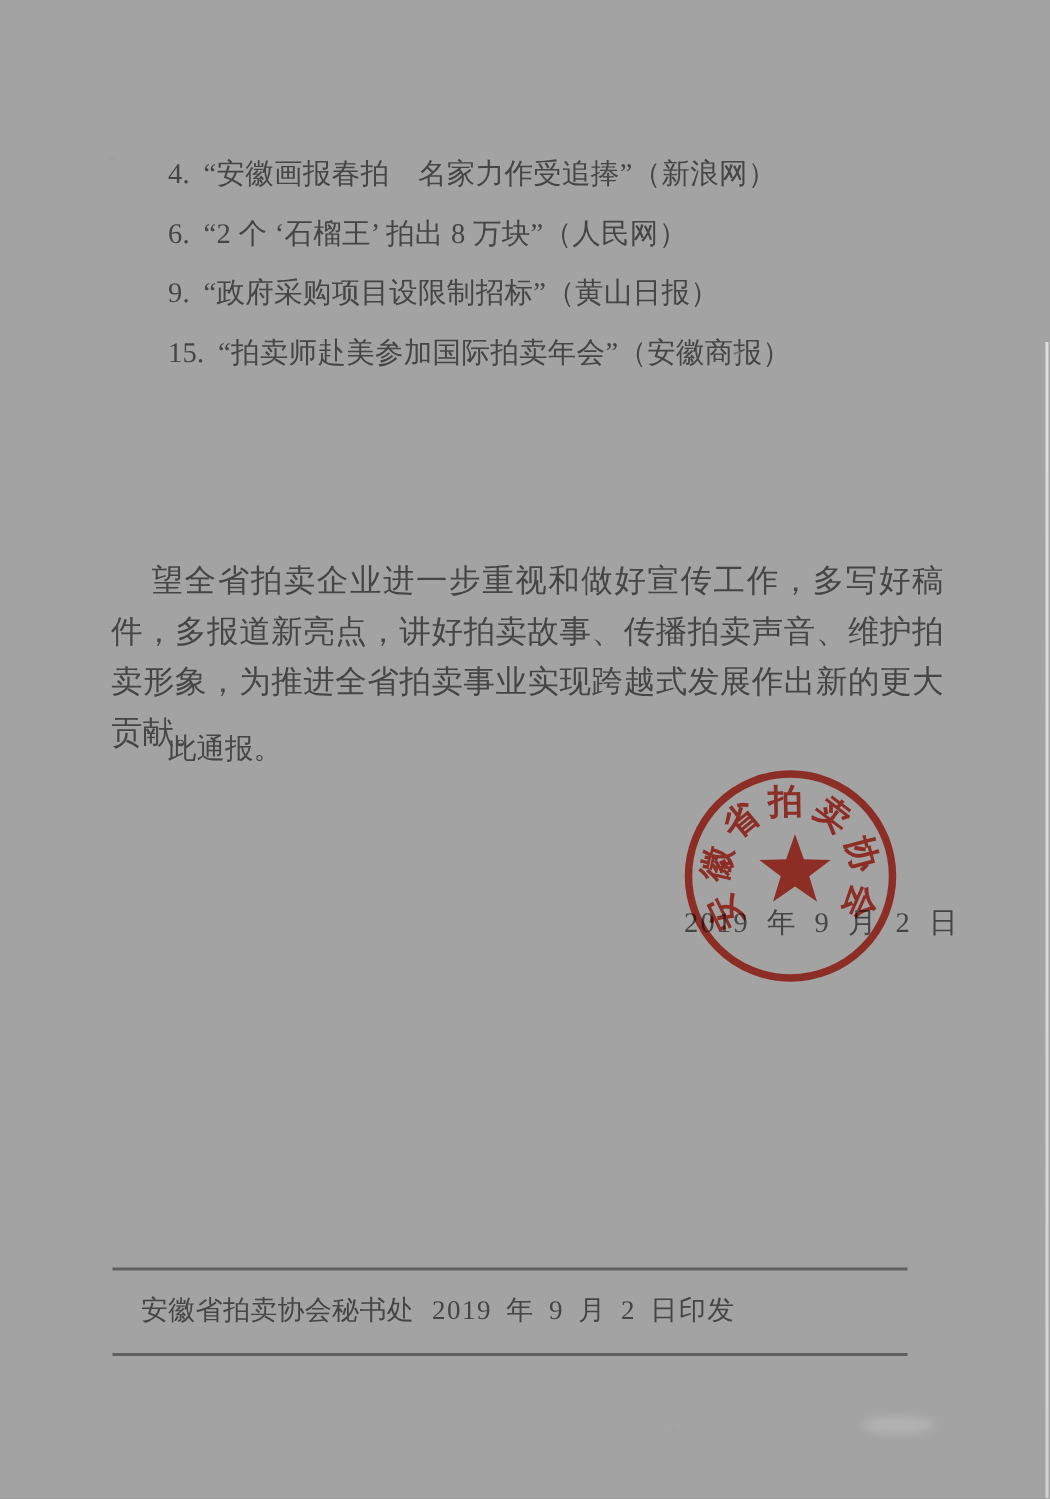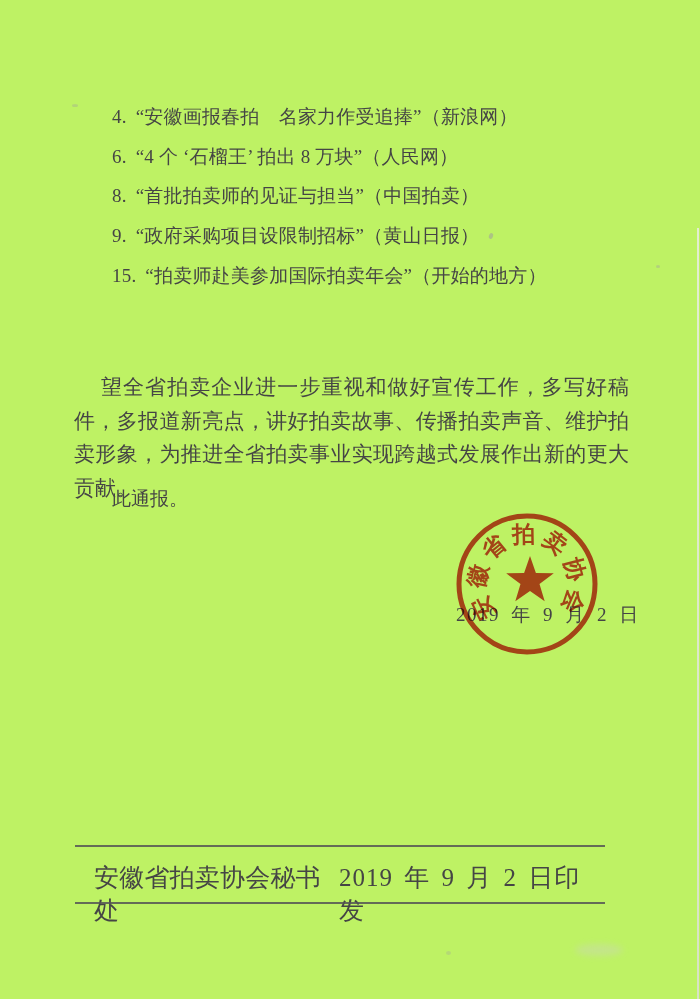--- a/index.html
+++ b/index.html
@@ -1,20 +1,20 @@
 <!DOCTYPE html>
 <html><head>
 <meta charset="utf-8">
 <style>
   html,body { margin:0; padding:0; background:#888; }
   .page {
     position:relative;
     width:700px; height:999px;
     margin:0 auto;
-    background:#bef264;
+    background:#a3a3a3;
     font-family:"Liberation Serif","DejaVu Serif",serif;
     color:#454545;
     overflow:hidden;
   }
   
   .news-list { position:absolute; left:112px; top:97px; width:548px; }
   .news-item { font-size:19px; line-height:39.7px; white-space:nowrap; letter-spacing:0.2px; }
   .news-item .num { display:inline-block; margin-right:9px; }
   
   .body-para {
@@ -35,25 +35,25 @@
   }
   .seal-ring { fill:none; stroke-width:5px; }
   .seal-text { font-size:23px; font-weight:bold; letter-spacing:5px;
                font-family:"Liberation Serif","DejaVu Serif",serif; }
   
   .footer-rule { position:absolute; left:75px; width:530px; height:2px; background:#555; opacity:0.85; }
   .rule-top { top:845px; }
   .rule-bottom { top:902px; }
   .footer-row {
     position:absolute; left:75px; top:861px; width:530px;
-    display:flex; justify-content:center; align-items:center;
-    font-size:25px; box-sizing:border-box;
+    display:flex; justify-content:flex-start; align-items:center;
+    font-size:18px; box-sizing:border-box;
   }
   .footer-issuer { margin-left:19px; letter-spacing:0.2px; }
-  .footer-date  { margin-right:6px; letter-spacing:1px; word-spacing:4px; }
+  .footer-date  { margin-right:6px; letter-spacing:1px; word-spacing:4px;margin-left:12px; }
   
   .scan-edge {
     position:absolute; left:697px; top:228px; width:2px; height:771px;
     background:linear-gradient(to bottom,#ececec,#dedede); opacity:0.8;
   }
   .speck { position:absolute; background:#9f9f9f; border-radius:50%; }
   .speck-a { left:489px; top:233px; width:4px; height:6px; transform:rotate(20deg); opacity:0.55; }
   .speck-b { left:656px; top:265px; width:4px; height:3px; opacity:0.4; }
   .speck-c { left:72px;  top:104px; width:6px; height:3px; opacity:0.35; }
   .speck-d { left:446px; top:951px; width:5px; height:4px; opacity:0.3; }
@@ -63,30 +63,27 @@
 </head>
 <body>
 
 <div class="page">
 
   <div class="news-list">
     <div class="news-item">
       <span class="num">4.</span><span class="txt">“安徽画报春拍　名家力作受追捧”（新浪网）</span>
     </div>
     <div class="news-item">
-      <span class="num">6.</span><span class="txt">“4 个 ‘石榴王’ 拍出 8 万块”（人民网）</span>
-    </div>
-    <div class="news-item">
-      <span class="num">8.</span><span class="txt">“首批拍卖师的见证与担当”（中国拍卖）</span>
+      <span class="num">6.</span><span class="txt">“2 个 ‘石榴王’ 拍出 8 万块”（人民网）</span>
     </div>
     <div class="news-item">
       <span class="num">9.</span><span class="txt">“政府采购项目设限制招标”（黄山日报）</span>
     </div>
     <div class="news-item">
-      <span class="num">15.</span><span class="txt">“拍卖师赴美参加国际拍卖年会”（开始的地方）</span>
+      <span class="num">15.</span><span class="txt">“拍卖师赴美参加国际拍卖年会”（安徽商报）</span>
     </div>
   </div>
 
   <p class="body-para">望全省拍卖企业进一步重视和做好宣传工作，多写好稿件，多报道新亮点，讲好拍卖故事、传播拍卖声音、维护拍卖形象，为推进全省拍卖事业实现跨越式发展作出新的更大贡献。</p>
 
   <p class="closing">此通报。</p>
 
   <div class="sign-date">2019 年 9 月 2 日</div>
 
   <svg class="seal" width="143" height="146" viewBox="0 0 143 146" aria-hidden="true">

